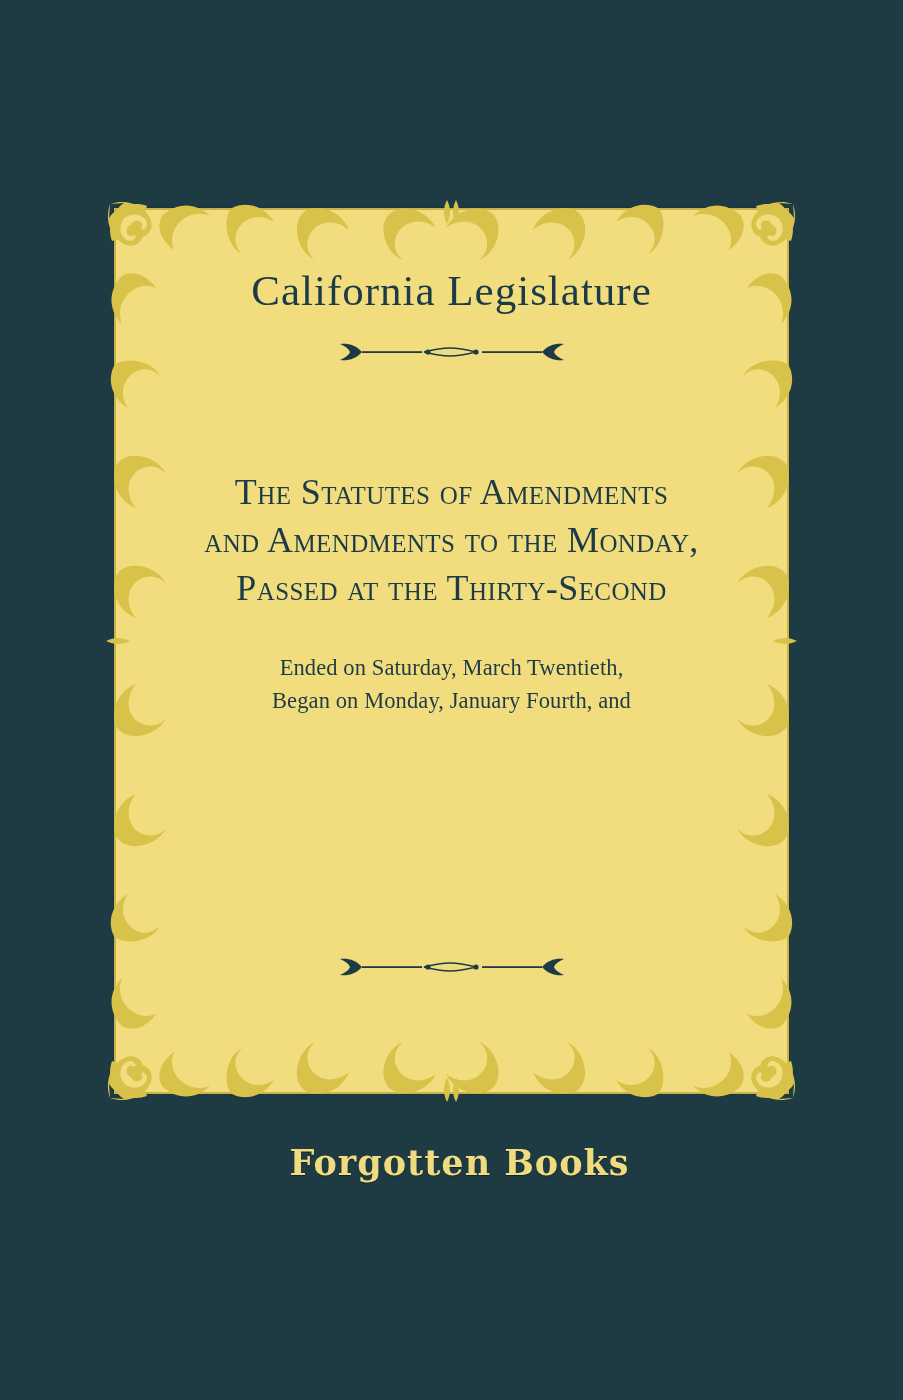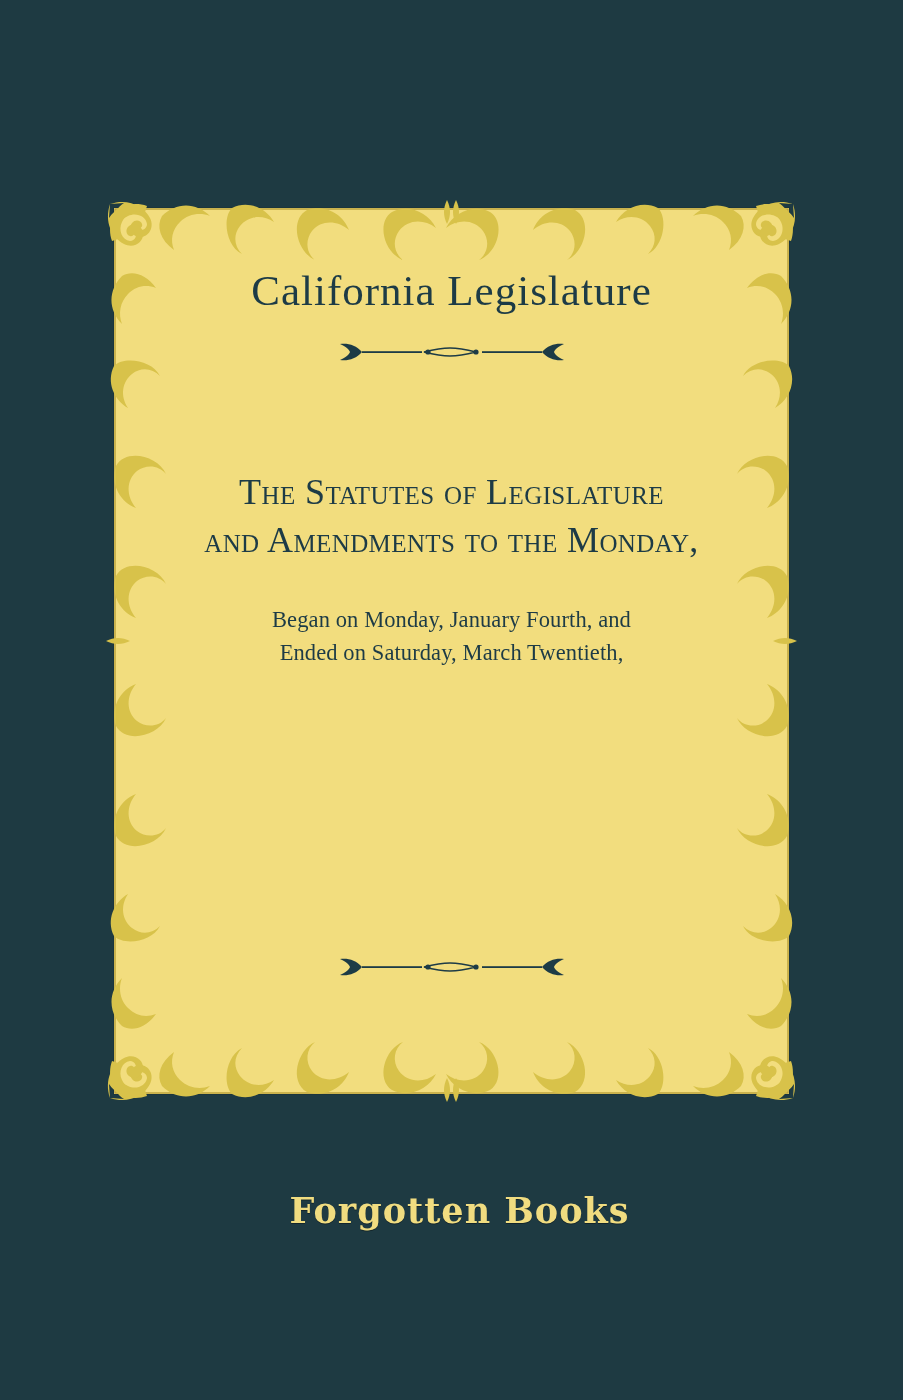--- a/index.html
+++ b/index.html
@@ -115,21 +115,20 @@
 
   .publisher {
     position: absolute;
     left: 16px;
     right: 0;
     top: 1142px;
     text-align: center;
     color: #f2dd7e;
     font-size: 35px;
     letter-spacing: 1px;
-    margin-top: 48px;
   }
 
   .publisher-text {
     font-family: "DejaVu Serif", serif;
     font-weight: 700;
     font-style: normal;
     color: #f0dc80;
     text-shadow: 0 1px 0 rgba(0,0,0,0.35);
   }
 </style>
@@ -230,27 +229,28 @@
             <rect x="150" y="10.2" width="60" height="1.8"></rect>
             <path d="M30,11 c-6,-7 -14,-9 -22,-8 c6,3 9,5 10,8 c-1,3 -4,5 -10,8 c8,1 16,-1 22,-8 z"></path>
             <path d="M210,11 c6,-7 14,-9 22,-8 c-6,3 -9,5 -10,8 c1,3 4,5 10,8 c-8,1 -16,-1 -22,-8 z"></path>
             <circle cx="96" cy="11" r="2.6"></circle>
             <circle cx="144" cy="11" r="2.6"></circle>
           </g>
         </svg>
       </div>
 
       <div class="title-block">
-        <div class="title-line">The Statutes of Legislature</div>
+        <div class="title-line">The Statutes of Amendments</div>
         <div class="title-line">and Amendments to the Monday,</div>
+        <div class="title-line">Passed at the Thirty-Second</div>
       </div>
 
       <div class="subtitle-block">
+        <div class="subtitle-line">Ended on Saturday, March Twentieth,</div>
         <div class="subtitle-line">Began on Monday, January Fourth, and</div>
-        <div class="subtitle-line">Ended on Saturday, March Twentieth,</div>
       </div>
 
       <div class="divider-lower">
         <svg viewBox="0 0 240 22" width="240" height="22">
           <g fill="#1d3b46">
             <path d="M118,7 c-10,0 -18,2 -26,4 c8,2 16,4 26,4 c10,0 18,-2 26,-4 c-8,-2 -16,-4 -26,-4 z" fill="none" stroke="#1d3b46" stroke-width="1.6"></path>
             <rect x="30" y="10.2" width="60" height="1.8"></rect>
             <rect x="150" y="10.2" width="60" height="1.8"></rect>
             <path d="M30,11 c-6,-7 -14,-9 -22,-8 c6,3 9,5 10,8 c-1,3 -4,5 -10,8 c8,1 16,-1 22,-8 z"></path>
             <path d="M210,11 c6,-7 14,-9 22,-8 c-6,3 -9,5 -10,8 c1,3 4,5 10,8 c-8,1 -16,-1 -22,-8 z"></path>

